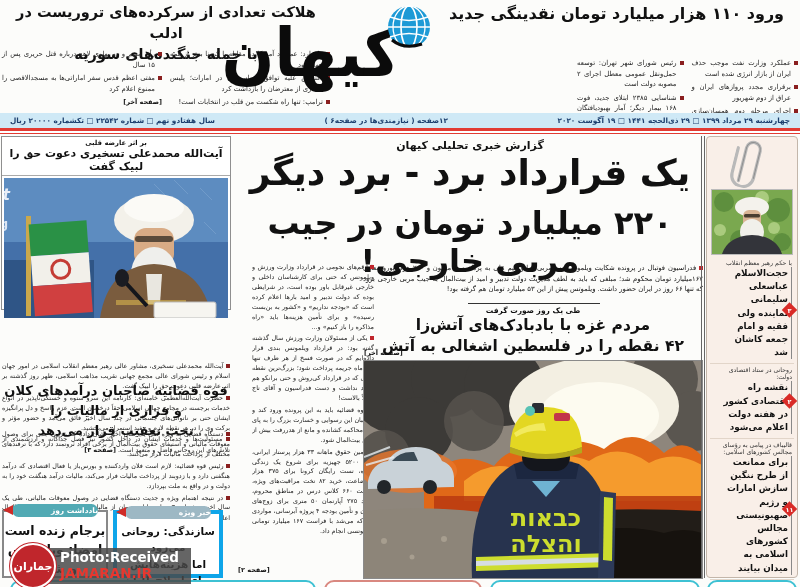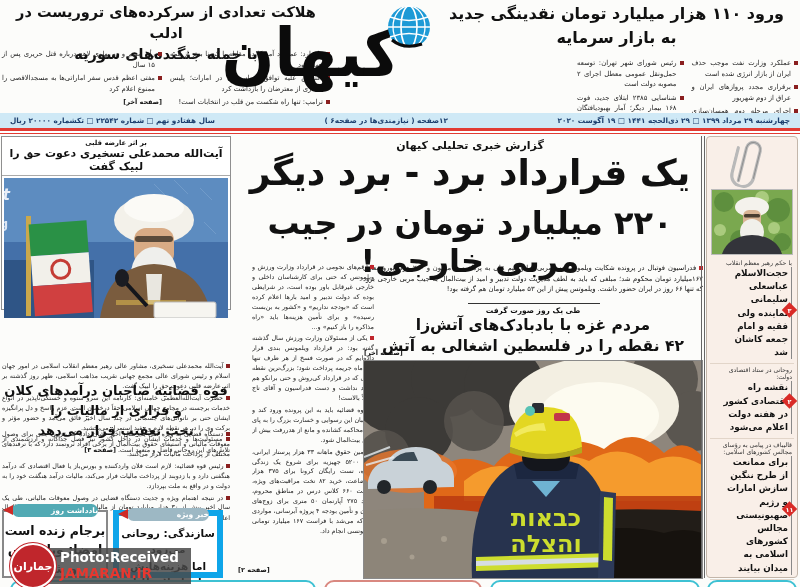--- a/index.html
+++ b/index.html
@@ -27,21 +27,21 @@
   
   .obit-box{left:1px;top:136px;width:230px;height:174px;border:1px solid #8f8f8f;background:#fff;box-sizing:border-box;}
   .obit-kicker{width:100%;text-align:center;font-size:6.8px;font-weight:bold;margin-top:2px;}
   .obit-head{width:100%;text-align:center;font-size:11px;font-weight:bold;border-bottom:1px solid #aaa;padding-bottom:2px;}
   .body-txt{font-size:6.4px;line-height:1.55;text-align:justify;color:#1a1a1a;}
   .body-txt p{margin:0 0 1px 0;}
   .obit-body{left:2px;top:313px;width:228px;margin-top:48px;}
   .jud-head{left:0;top:381px;width:232px;text-align:center;font-weight:bold;font-size:13px;line-height:1.55;}
   .jud-body{left:2px;top:429px;width:228px;}
   
-  .mini-box{position:absolute;border:6px solid #0ea5e9;background:#fff;box-sizing:border-box;text-align:center;}
+  .mini-box{position:absolute;border:4px solid #0ea5e9;background:#fff;box-sizing:border-box;text-align:center;}
   .note-box{left:2px;top:510px;width:106px;height:68px;border-width:2px;border-color:#888;}
   .spec-box{left:113px;top:510px;width:110px;height:68px;}
   .ribbon{position:absolute;top:-8px;left:8px;right:8px;height:13px;border-radius:7px;color:#fff;
           font-size:7.5px;font-weight:bold;line-height:13px;text-align:right;}
   .ribbon:before{content:"";position:absolute;left:-9px;top:1px;border-top:5.5px solid transparent;
                  border-bottom:5.5px solid transparent;border-right:10px solid #cf2b27;}
   .rb-spec{background:#9db8c4;}
   .rb-note{background:#52aab4;}
   .mini-t{font-weight:bold;font-size:10.5px;line-height:1.55;margin-top:9px;}
   .mini-t2{font-weight:bold;font-size:12.5px;line-height:1.5;margin-top:10px;}
@@ -130,21 +130,20 @@
       <ellipse cx="23" cy="23" rx="16" ry="21" fill="none" stroke="#fff" stroke-width="1.3"></ellipse>
       <line x1="2" y1="23" x2="44" y2="23" stroke="#fff" stroke-width="1.6"></line>
       <path d="M4,13 Q23,20 42,13" fill="none" stroke="#fff" stroke-width="1.4"></path>
       <path d="M4,33 Q23,26 42,33" fill="none" stroke="#fff" stroke-width="1.4"></path>
       <path d="M6,36 Q18,46 36,40" fill="none" stroke="#0b0b0b" stroke-width="3"></path>
     </svg>
   </div>
 
   <div class="abs tr-head">
     <div>ورود ۱۱۰ هزار میلیارد تومان نقدینگی جدید</div>
-    <div>به بازار سرمایه</div>
   </div>
   <div class="abs tr-bullets bullets">
     <div class="bcol">
       <div class="b">
           <span class="sq"></span>
           <span>عملکرد وزارت نفت موجب حذف ایران از بازار انرژی شده است</span>
         </div>
       <div class="b">
           <span class="sq"></span>
           <span>برقراری مجدد پروازهای ایران و عراق از دوم شهریور</span>

